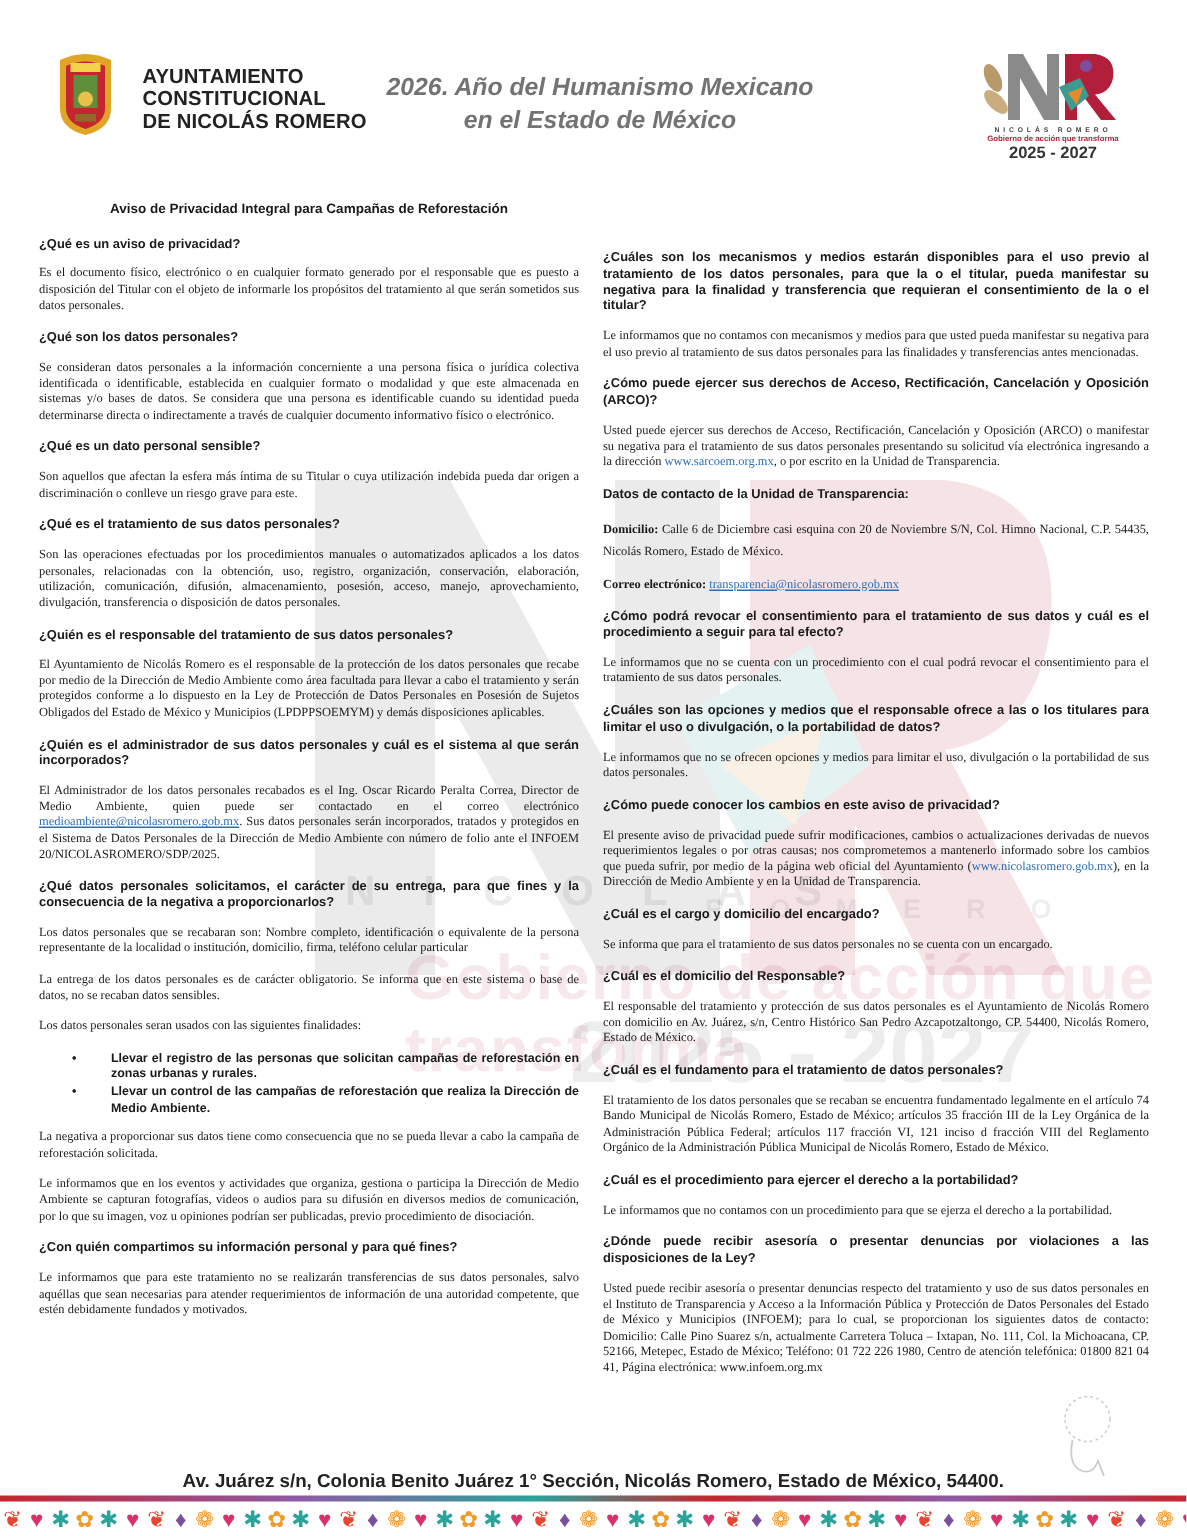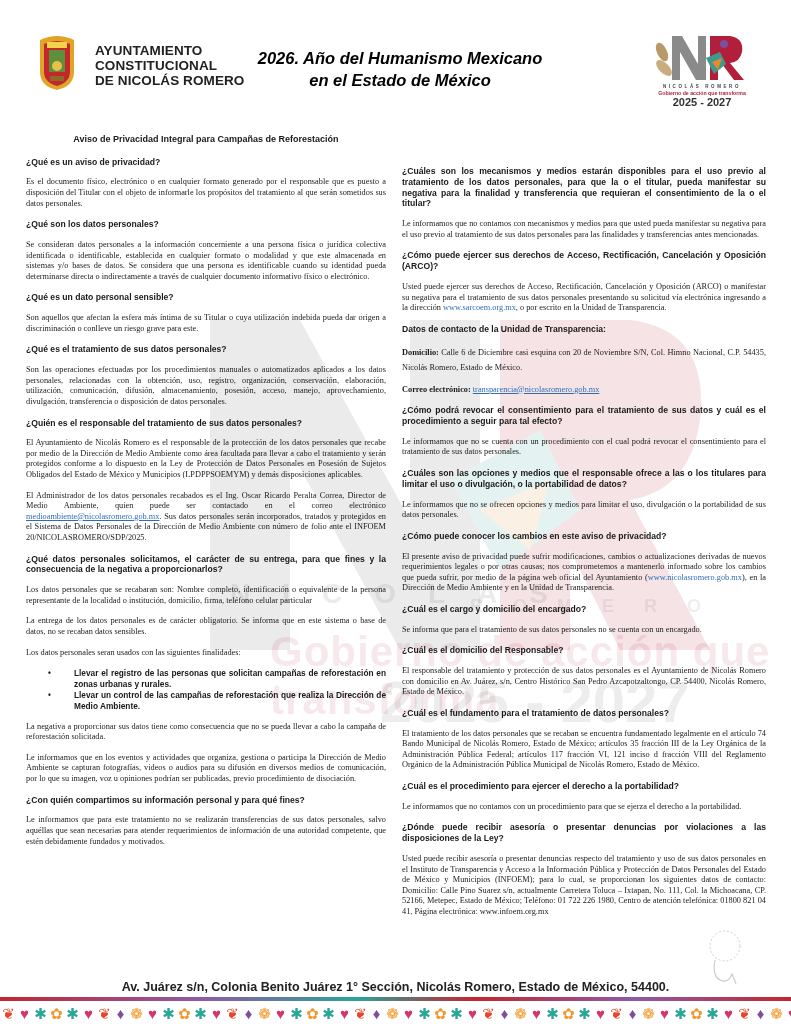--- a/index.html
+++ b/index.html
@@ -3,21 +3,21 @@
 <meta charset="utf-8">
 <style>
   * { box-sizing: border-box; margin: 0; padding: 0; }
   html, body { width: 791px; height: 1024px; background: #ffffff; overflow: hidden; }
   body { position: relative; font-family: "Liberation Sans", sans-serif; color: #1a1a1a; }
 
   
   .header { position: absolute; left: 0; top: 0; width: 791px; height: 118px; }
   .crest { position: absolute; left: 38px; top: 32px; width: 38px; height: 60px; }
   .org-name { position: absolute; left: 95px; top: 43px; font-size: 13.5px; line-height: 15px; color: #222; font-weight: bold; letter-spacing: 0.1px; }
-  .motto { position: absolute; left: 240px; top: 47px; width: 320px; text-align: center; font-size: 16.5px; font-style: italic; font-weight: bold; line-height: 22px; color: #000000; }
+  .motto { position: absolute; left: 240px; top: 47px; width: 320px; text-align: center; font-size: 16.5px; font-style: italic; font-weight: bold; line-height: 22px; color: #737373; }
   .nr-logo { position: absolute; left: 652px; top: 30px; width: 100px; height: 78px; }
   .nr-sub1 { position: absolute; left: 654px; top: 84px; width: 96px; text-align: center; font-size: 4.5px; letter-spacing: 2.6px; font-weight: bold; color: #444; }
   .nr-sub2 { position: absolute; left: 654px; top: 90px; width: 96px; text-align: center; font-size: 5.2px; font-weight: bold; color: #b21f3a; }
   .nr-years { position: absolute; left: 654px; top: 96px; width: 96px; text-align: center; font-size: 11px; font-weight: bold; color: #333; }
 
   
   .watermark { position: absolute; left: 150px; top: 320px; width: 560px; height: 420px; opacity: 0.12; pointer-events: none; }
   .wm-text { position: absolute; font-weight: bold; pointer-events: none; }
   .wm-nicolas { left: 230px; top: 578px; font-size: 28px; letter-spacing: 32px; color: rgba(120,120,120,0.15); }
   .wm-romero { left: 470px; top: 596px; font-size: 18px; letter-spacing: 30px; color: rgba(120,120,120,0.13); }
@@ -104,20 +104,21 @@
 
   <div class="q">¿Qué es un dato personal sensible?</div>
   <div class="p">Son aquellos que afectan la esfera más íntima de su Titular o cuya utilización indebida pueda dar origen a discriminación o conlleve un riesgo grave para este.</div>
 
   <div class="q">¿Qué es el tratamiento de sus datos personales?</div>
   <div class="p">Son las operaciones efectuadas por los procedimientos manuales o automatizados aplicados a los datos personales, relacionadas con la obtención, uso, registro, organización, conservación, elaboración, utilización, comunicación, difusión, almacenamiento, posesión, acceso, manejo, aprovechamiento, divulgación, transferencia o disposición de datos personales.</div>
 
   <div class="q">¿Quién es el responsable del tratamiento de sus datos personales?</div>
   <div class="p">El Ayuntamiento de Nicolás Romero es el responsable de la protección de los datos personales que recabe por medio de la Dirección de Medio Ambiente como área facultada para llevar a cabo el tratamiento y serán protegidos conforme a lo dispuesto en la Ley de Protección de Datos Personales en Posesión de Sujetos Obligados del Estado de México y Municipios (LPDPPSOEMYM) y demás disposiciones aplicables.</div>
 
+  <div class="q">¿Quién es el administrador de sus datos personales y cuál es el sistema al que serán incorporados?</div>
   <div class="p"><span>El Administrador de los datos personales recabados es el Ing. Oscar Ricardo Peralta Correa, Director de Medio Ambiente, quien puede ser contactado en el correo electrónico </span><a class="link-u">medioambiente@nicolasromero.gob.mx</a><span>.  Sus datos personales serán incorporados, tratados y protegidos en el Sistema de Datos Personales de la Dirección de Medio Ambiente con número de folio ante el INFOEM 20/NICOLASROMERO/SDP/2025.</span></div>
 
   <div class="q">¿Qué datos personales solicitamos, el carácter de su entrega, para que fines y la consecuencia de la negativa a proporcionarlos?</div>
   <div class="p">Los datos personales que se recabaran son: Nombre completo, identificación o equivalente de la persona representante de la localidad o institución, domicilio, firma, teléfono celular particular</div>
   <div class="p">La entrega de los datos personales es de carácter obligatorio. Se informa que en este sistema o base de datos, no se recaban datos sensibles.</div>
   <div class="p">Los datos personales seran usados con las siguientes finalidades:</div>
   <ul class="bullets">
     <li>Llevar el registro de las personas que solicitan campañas de reforestación en zonas urbanas y rurales.</li>
     <li>Llevar un control de las campañas de reforestación que realiza la Dirección de Medio Ambiente.</li>
   </ul>

